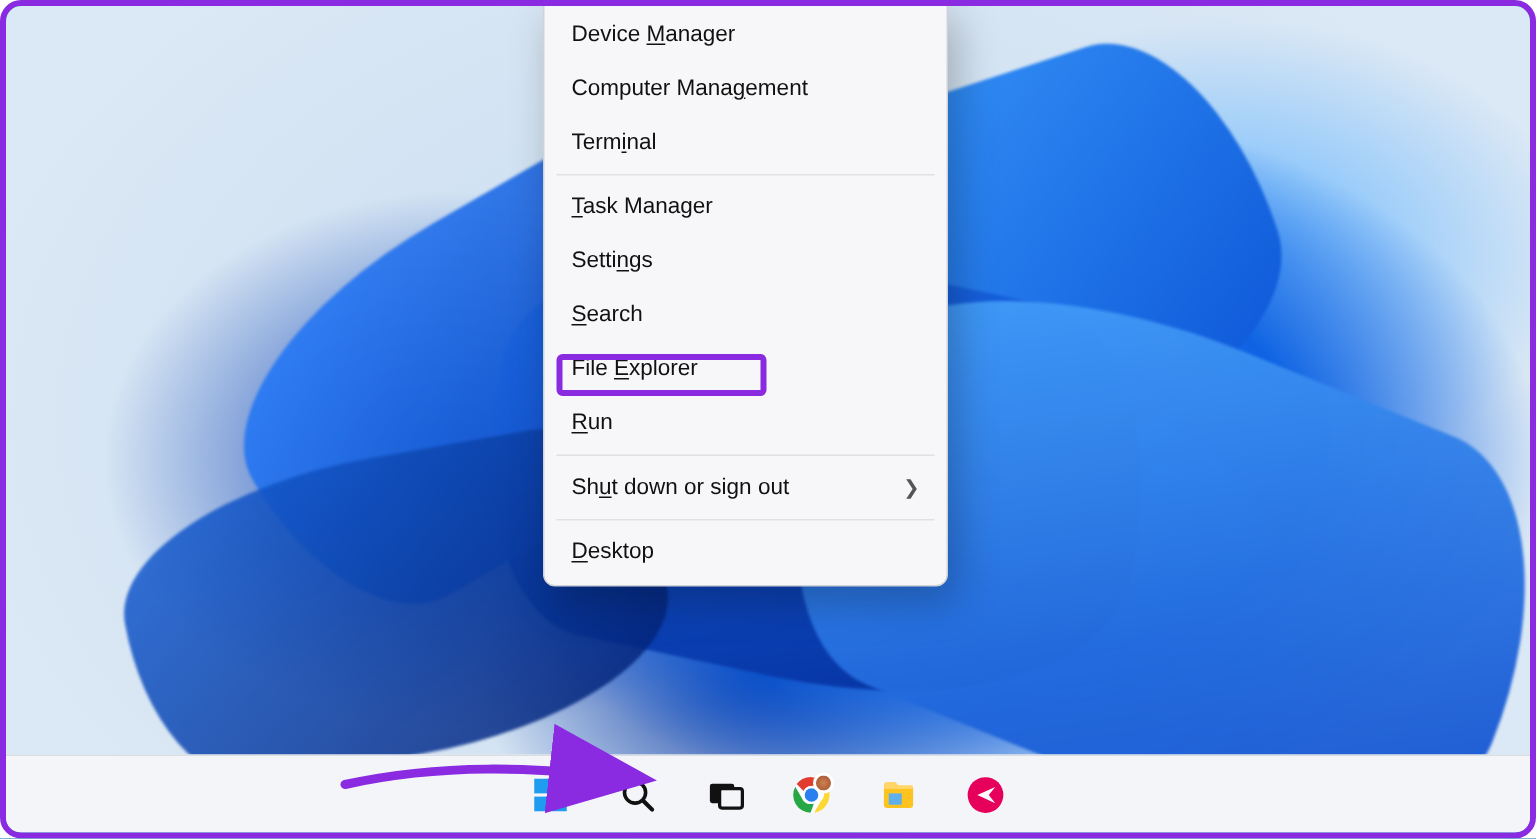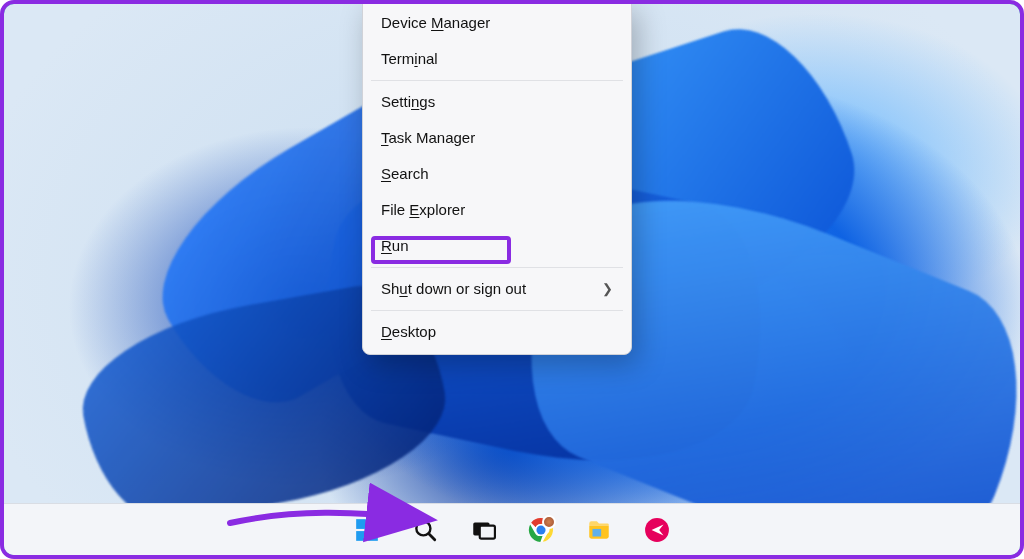--- a/index.html
+++ b/index.html
@@ -101,30 +101,33 @@
     <div class="petal p4"></div>
     <div class="petal p5"></div>
   </div>
 
   <div class="context-menu">
 
     <div class="menu-item">
       <span><span>Device </span><span class="ul">M</span><span>anager</span></span>
     </div>
     <div class="menu-item">
+      <span><span>Computer Mana</span><span class="ul">g</span><span>ement</span></span>
+    </div>
+    <div class="menu-item">
       <span><span>Term</span><span class="ul">i</span><span>nal</span></span>
     </div>
 
     <div class="menu-sep"></div>
 
     <div class="menu-item">
+      <span><span></span><span class="ul">T</span><span>ask Manager</span></span>
+    </div>
+    <div class="menu-item">
       <span><span>Setti</span><span class="ul">n</span><span>gs</span></span>
-    </div>
-    <div class="menu-item">
-      <span><span></span><span class="ul">T</span><span>ask Manager</span></span>
     </div>
     <div class="menu-item">
       <span><span></span><span class="ul">S</span><span>earch</span></span>
     </div>
     <div class="menu-item">
       <span><span>File </span><span class="ul">E</span><span>xplorer</span></span>
     </div>
     <div class="menu-item">
       <span><span></span><span class="ul">R</span><span>un</span></span>
     </div>

